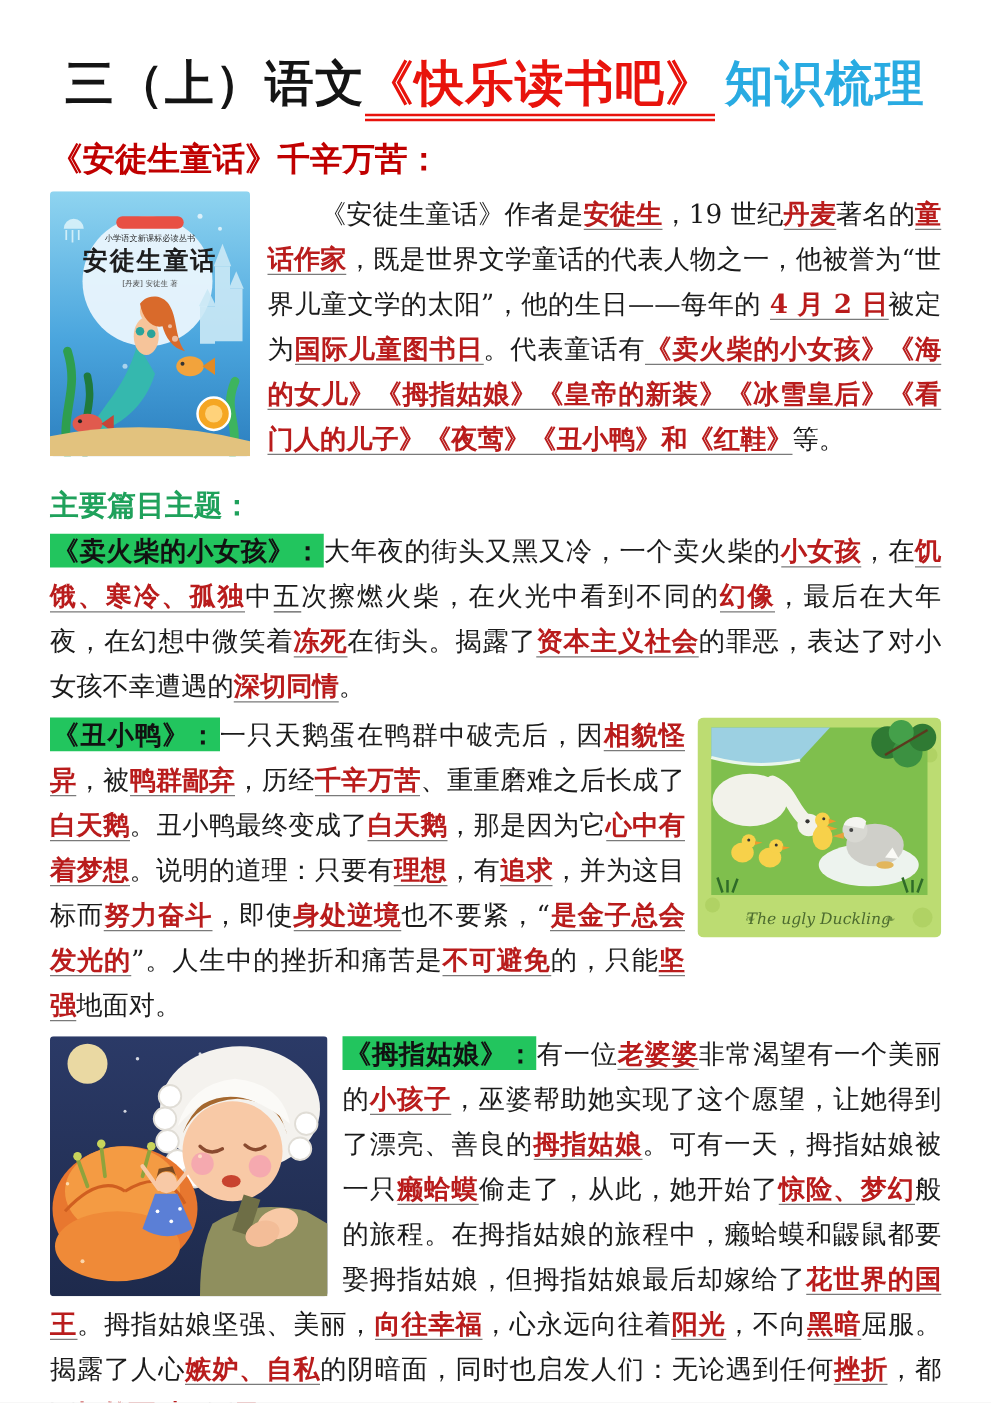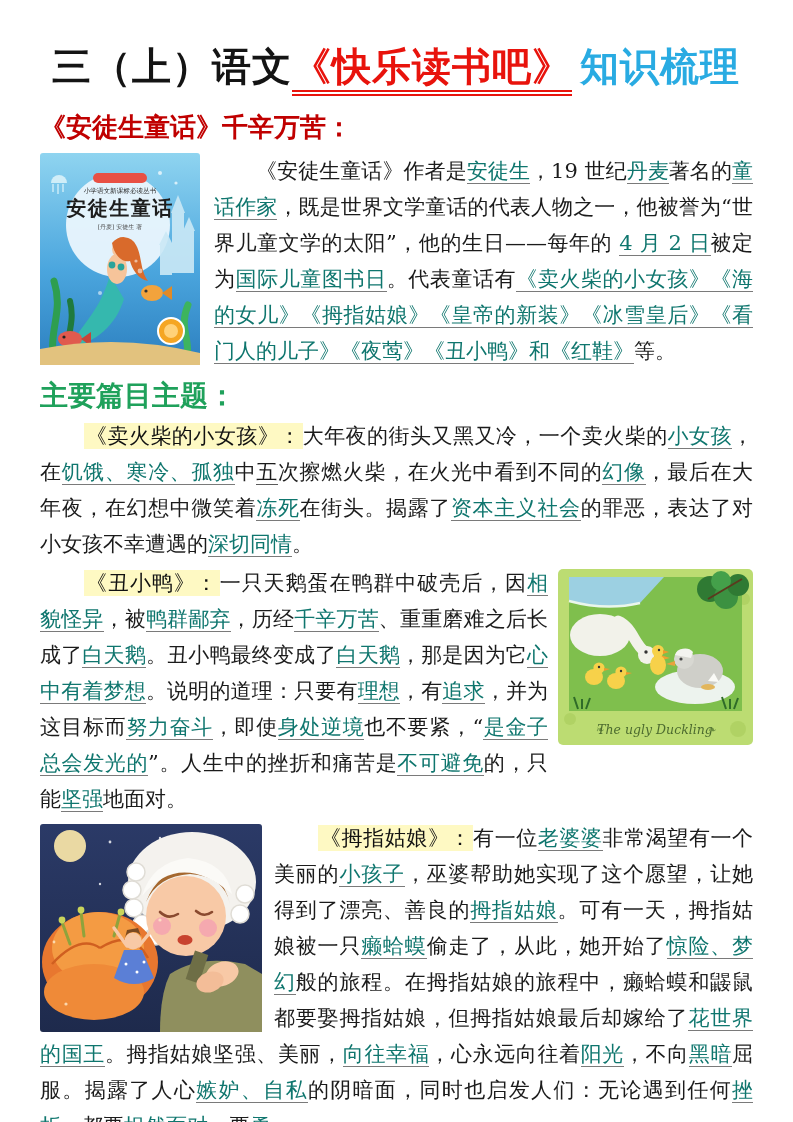--- a/index.html
+++ b/index.html
@@ -18,32 +18,32 @@
   }
   .title-prefix { color:#141414; }
   .title-highlight { color:#E8130C; border-bottom:6px double #E8130C; padding-bottom:2px; }
   .title-suffix { color:#29ABE2; margin-left:8px; }
 
   
   .red-heading {
     margin-top:16px; font-size:26px; font-weight:bold; color:#C00000;
     font-family:"DejaVu Serif", serif;
   }
-  .green-heading { margin-top:8px; font-size:28px; font-weight:bold; color:#1FA15B; }
+  .green-heading { margin-top:20px; font-size:23px; font-weight:bold; color:#1FA15B; }
 
   
   .para, .intro-text {
     font-size:21px; line-height:36px; text-align:justify; color:#1b1b1b;
   }
   .intro-row { display:flex; gap:14px; margin-top:8px; }
   .intro-text { flex:1; text-indent:2em; }
   .para { margin-top:3px; }
-  .sec-title { font-weight:normal; background:#fef9c3; padding:1px 2px; color:#111;margin-left:44px; }
+  .sec-title { font-weight:bold; background:#22c55e; padding:1px 2px; color:#111; }
   .seg-n { }
-  .seg-b { color:#0f766e; border-bottom:1px solid #7a7a7a; }
+  .seg-b { color:#b91c1c; border-bottom:1px solid #7a7a7a;font-weight:bold; }
   .seg-u { border-bottom:1px solid #5a5a5a; }
   .clearfix::after { content:""; display:block; clear:both; }
 
   
   .cover { width:160px; height:212px; flex:none; }
   .duck-img { float:right; width:195px; height:176px; margin:4px 0 2px 10px; }
   .thumb-img { float:left; width:222px; height:208px; margin:4px 12px 2px 0; }
   svg { display:block; }
 </style>
 </head>

